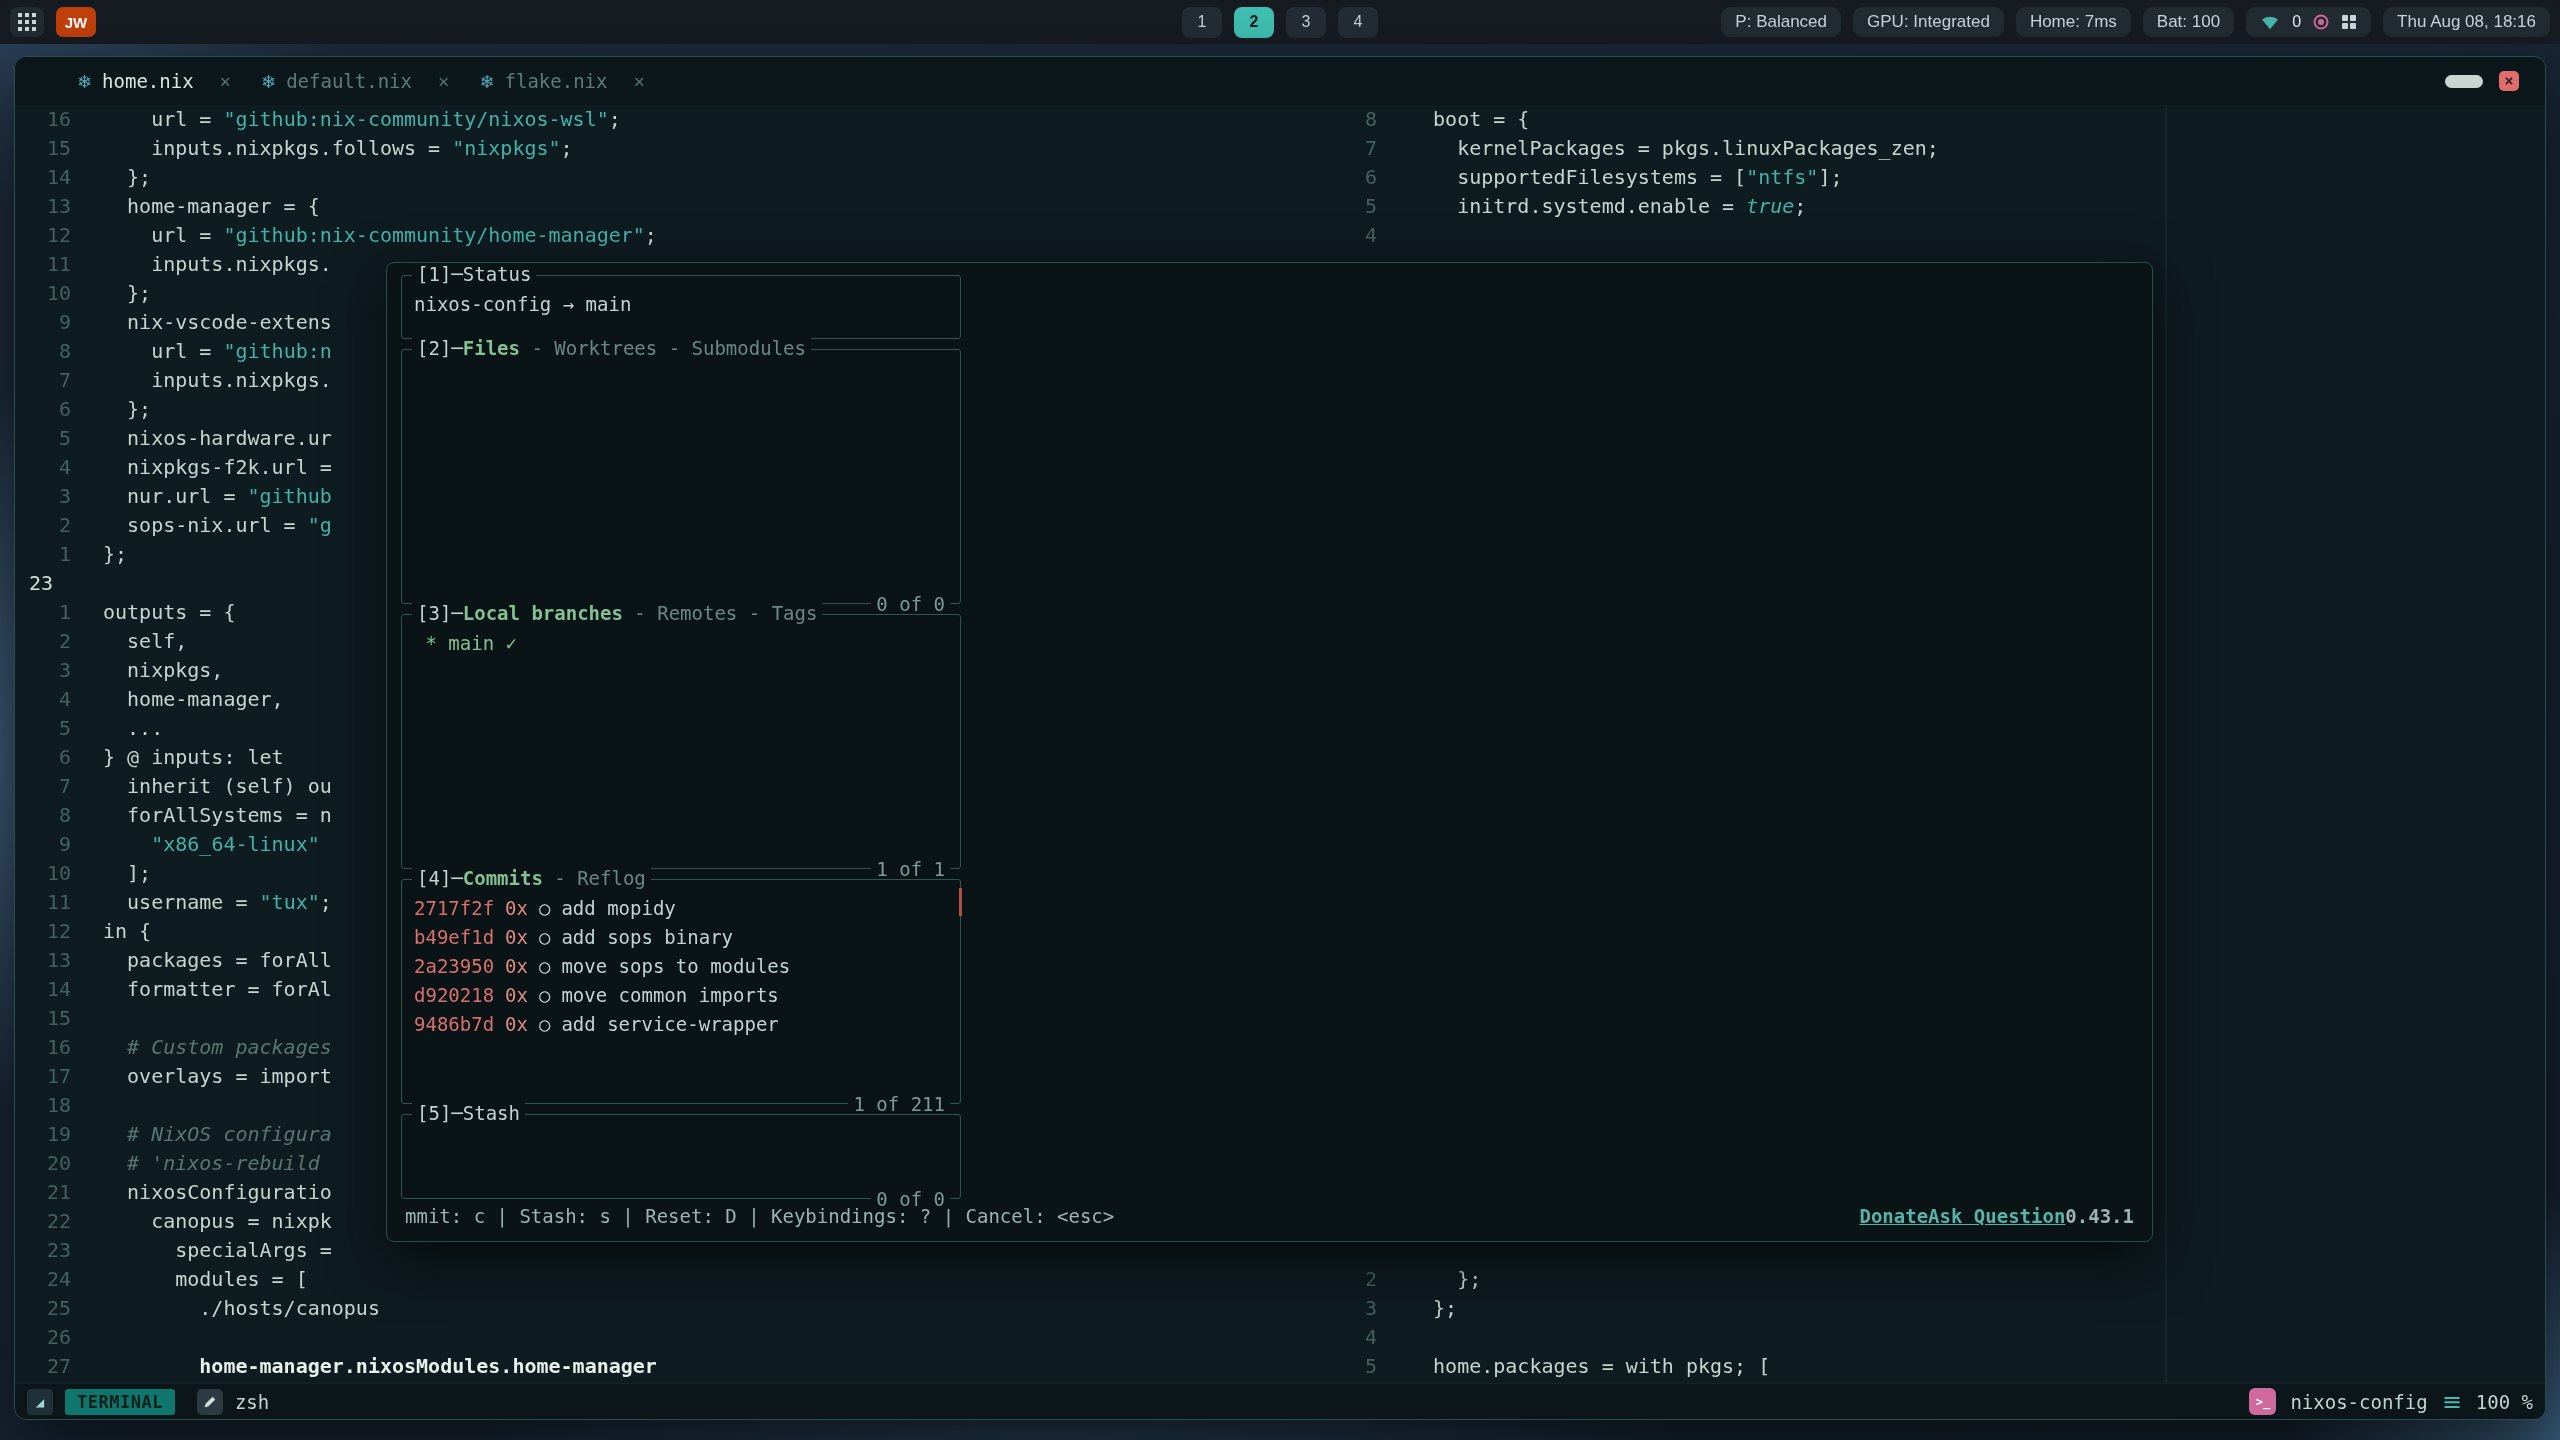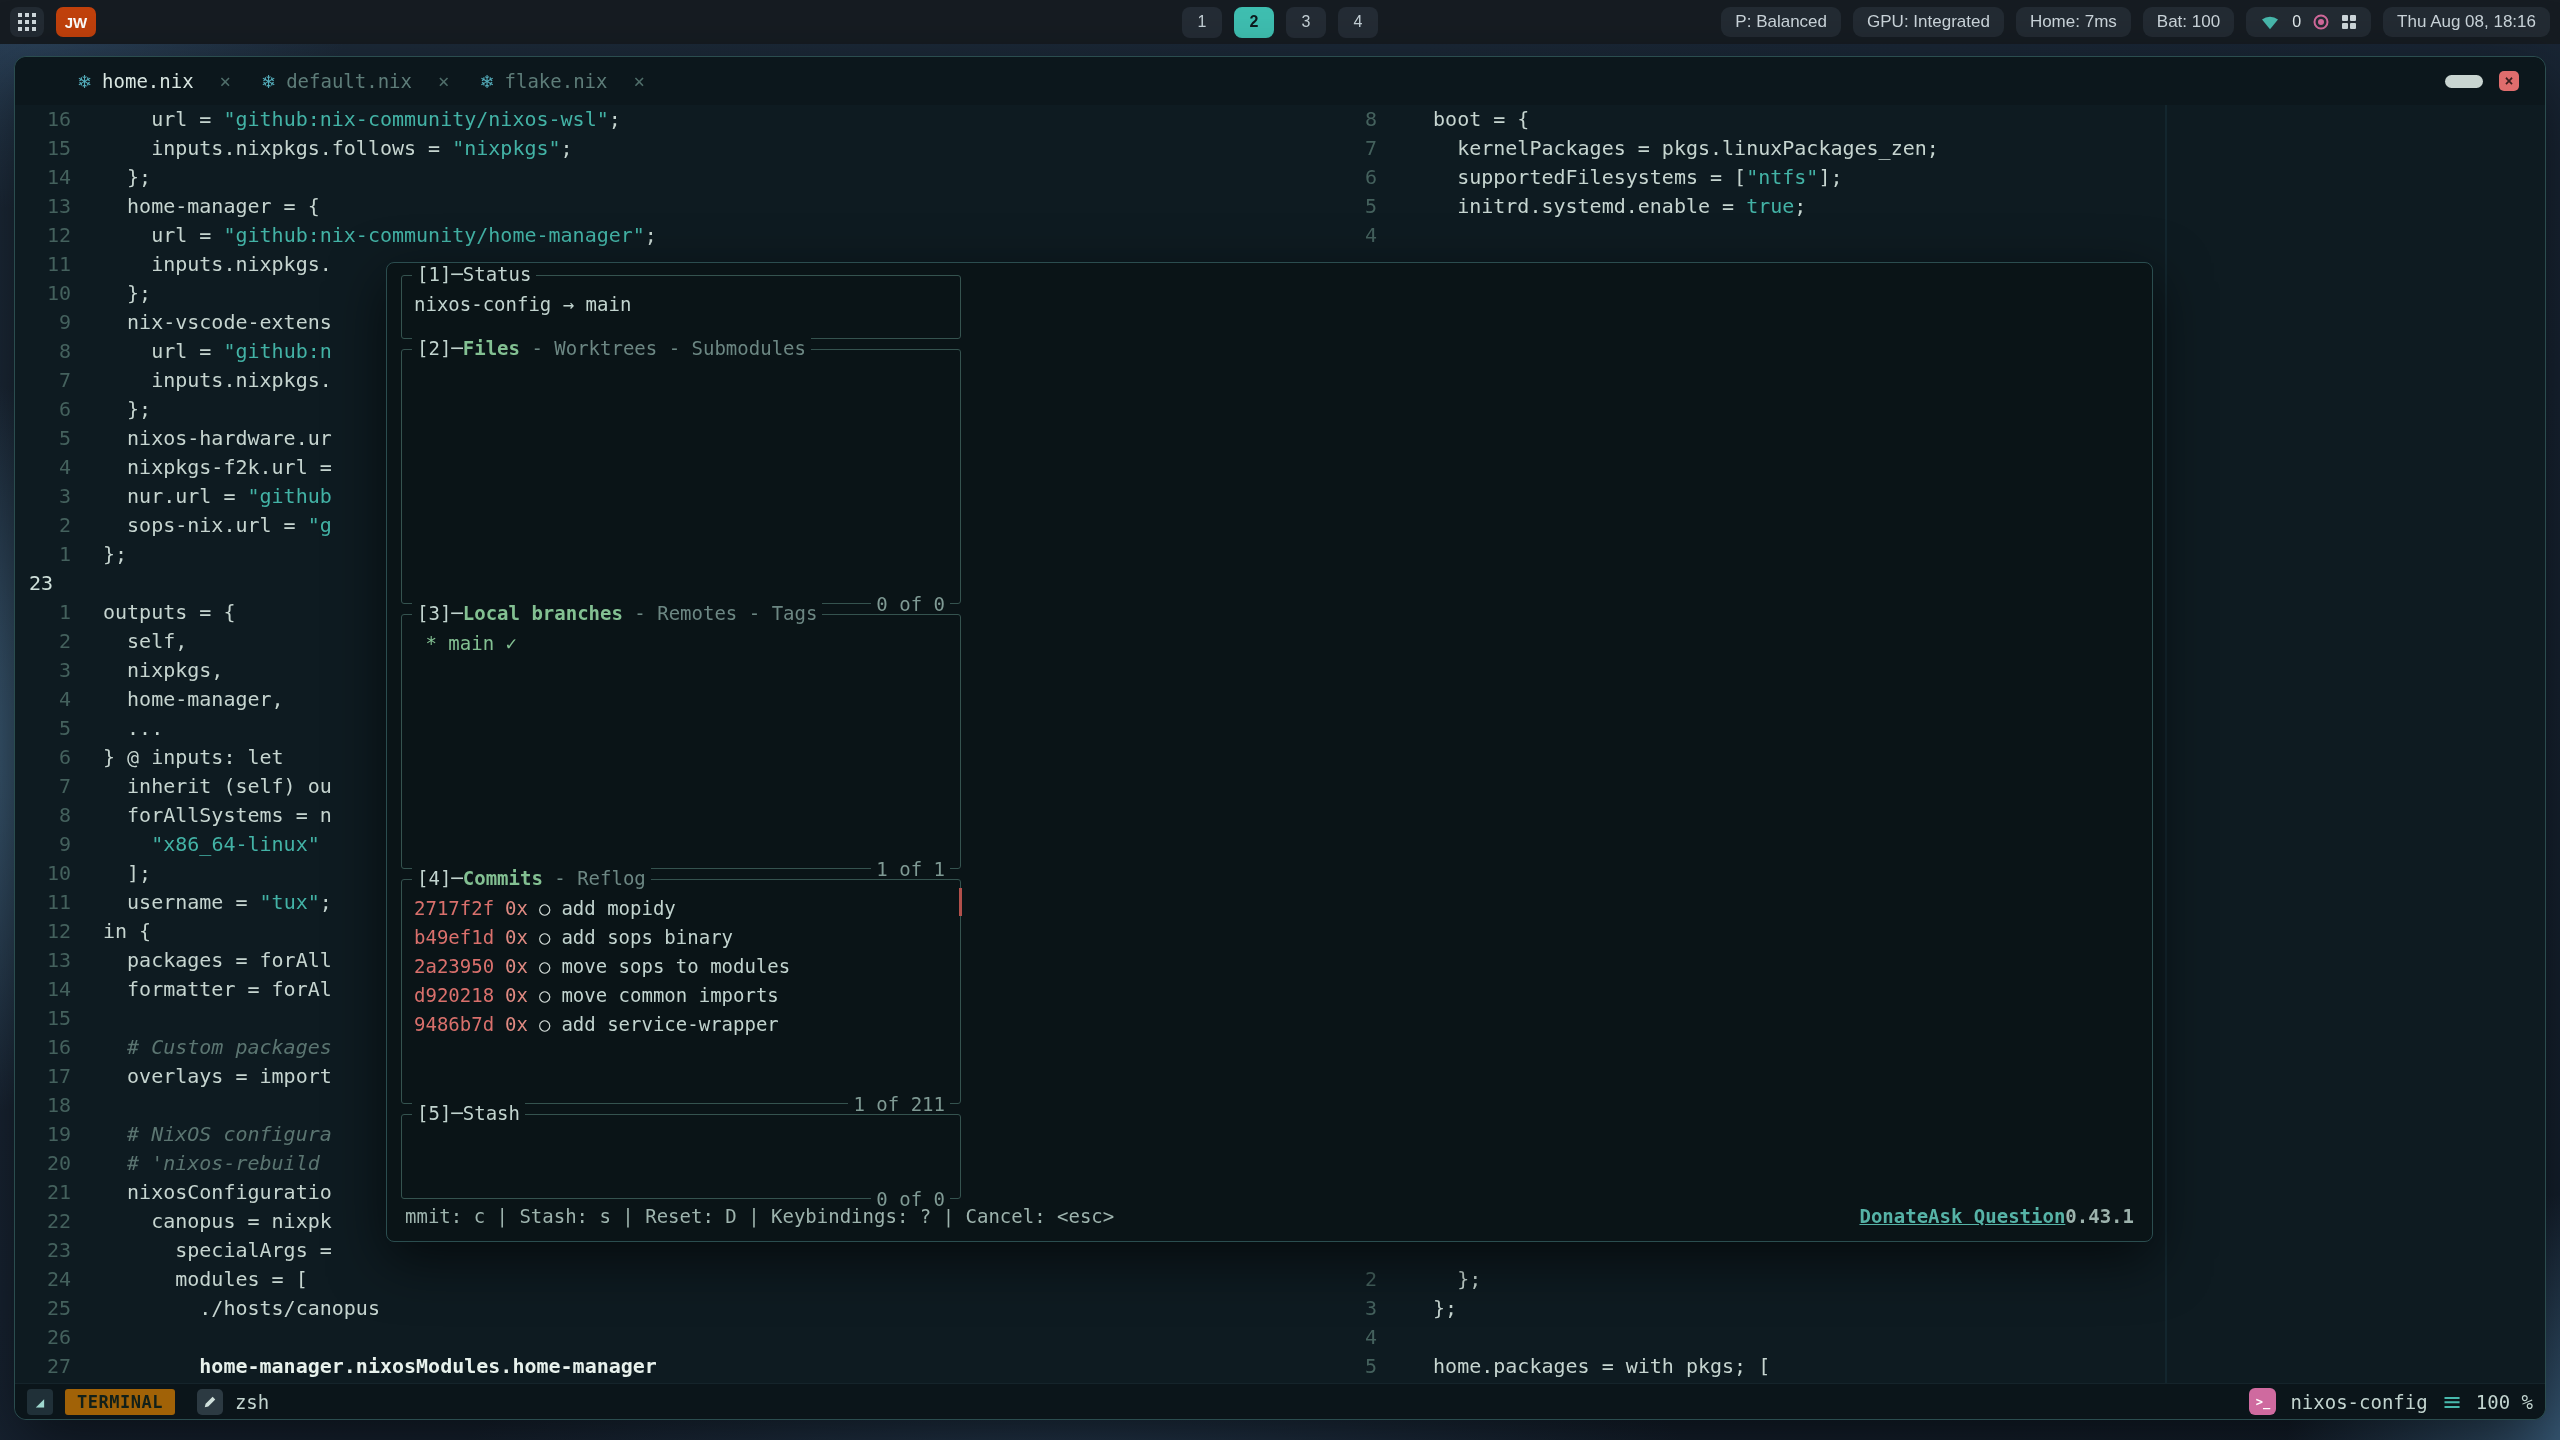--- a/index.html
+++ b/index.html
@@ -96,21 +96,21 @@
   .pane{position:absolute;top:0;}
   .pane-left{left:0;width:1306px;}
   .pane-right{left:1306px;right:0;}
   .crow{display:flex;height:29px;line-height:29px;white-space:pre;}
   .lnum{flex:none;width:56px;text-align:right;color:var(--num);}
   .lnum.cur{text-align:left;padding-left:14px;color:var(--num-cur);}
   .codetxt{margin-left:32px;white-space:pre;}
   .sg-fg{color:var(--code-fg);}
   .sg-str{color:var(--code-str);}
   .sg-com{color:var(--code-com);font-style:italic;}
-  .sg-bool{color:var(--code-str);}
+  .sg-bool{color:var(--code-str);font-style:italic;}
   .sg-bright{color:var(--code-bright);font-weight:bold;}
 
   
   .lg{
     position:absolute;left:371px;top:205px;width:1767px;height:980px;z-index:5;
     background:var(--lg-bg);border:1px solid var(--win-border);border-radius:8px;
     box-shadow:0 18px 55px rgba(0,0,0,.6);
     display:flex;flex-direction:column;
     padding:12px 14px 8px 14px;
     font-family:"DejaVu Sans Mono",monospace;font-size:19px;color:var(--lg-fg);
@@ -146,21 +146,21 @@
 
   
   .zbar{
     position:absolute;left:0;right:0;bottom:0;height:36px;
     background:#0b151a;border-top:1px solid #15242b;border-radius:0 0 12px 12px;
     display:flex;align-items:center;padding:0 12px;gap:12px;
     font-family:"DejaVu Sans Mono",monospace;font-size:19px;color:#c2d4cf;
   }
   .mode-ico{width:26px;height:26px;border-radius:4px;background:#203038;color:#9fd8cf;
     display:flex;align-items:center;justify-content:center;font-size:14px;}
-  .mode-badge{height:26px;border-radius:3px;background:#a16207;color:#122019;font-weight:bold;
+  .mode-badge{height:26px;border-radius:3px;background:#0f766e;color:#122019;font-weight:bold;
     display:flex;align-items:center;padding:0 12px;letter-spacing:.5px;font-size:17px;}
   .shell-ico{width:26px;height:26px;border-radius:5px;background:#2c3a42;
     display:flex;align-items:center;justify-content:center;margin-left:10px;}
   .z-right{margin-left:auto;display:flex;align-items:center;gap:14px;}
   .sess-ico{width:27px;height:27px;border-radius:6px;background:#cf6a9f;color:#fff;
     display:flex;align-items:center;justify-content:center;font-size:12px;font-weight:bold;}
   .list-ico{color:#48b9ad;font-size:24px;line-height:24px;font-family:"DejaVu Sans",sans-serif;}
 </style>
 </head>
 <body>

